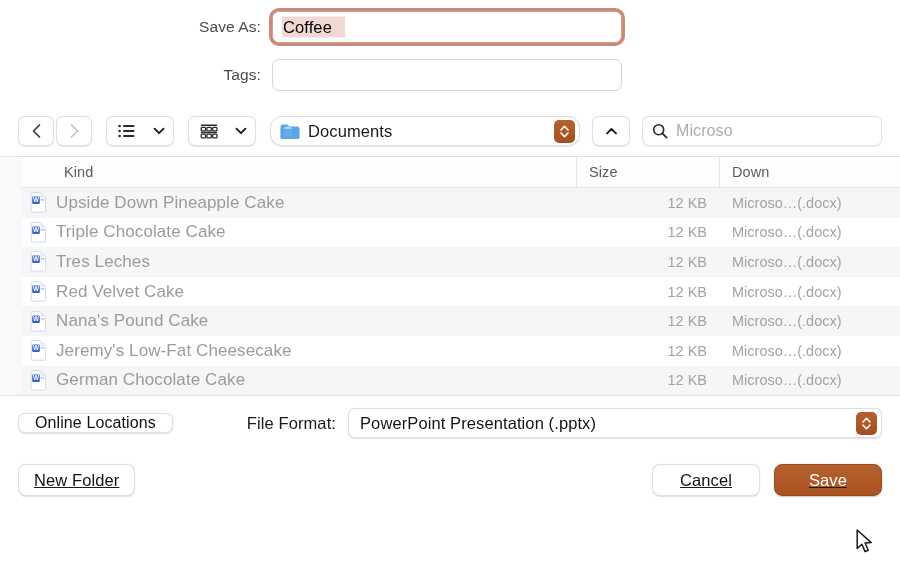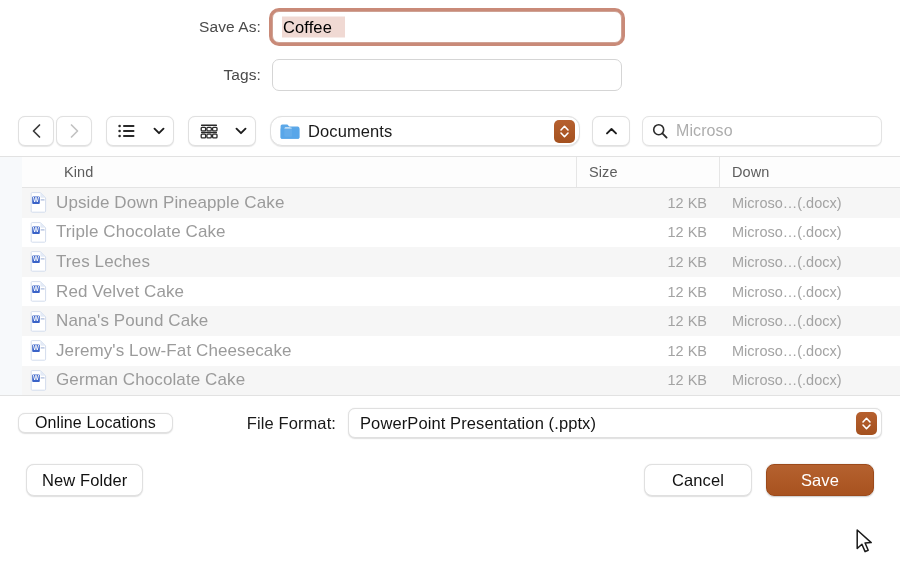--- a/index.html
+++ b/index.html
@@ -301,23 +301,24 @@
     flex: 1;
     font-size: 16.5px;
     color: #141414;
     letter-spacing: 0.1px;
   }
 
   
   .button-bar {
     display: flex;
     align-items: center;
-    padding: 0 26px;
+    padding: 0 18px;
     height: 60px;
     position: relative;
+    text-decoration: underline;
   }
   .spacer { flex: 1; }
   .btn {
     height: 32px;
     border-radius: 8px;
     font-size: 16.5px;
     display: flex;
     align-items: center;
     justify-content: center;
     font-family: "Liberation Sans", sans-serif;

